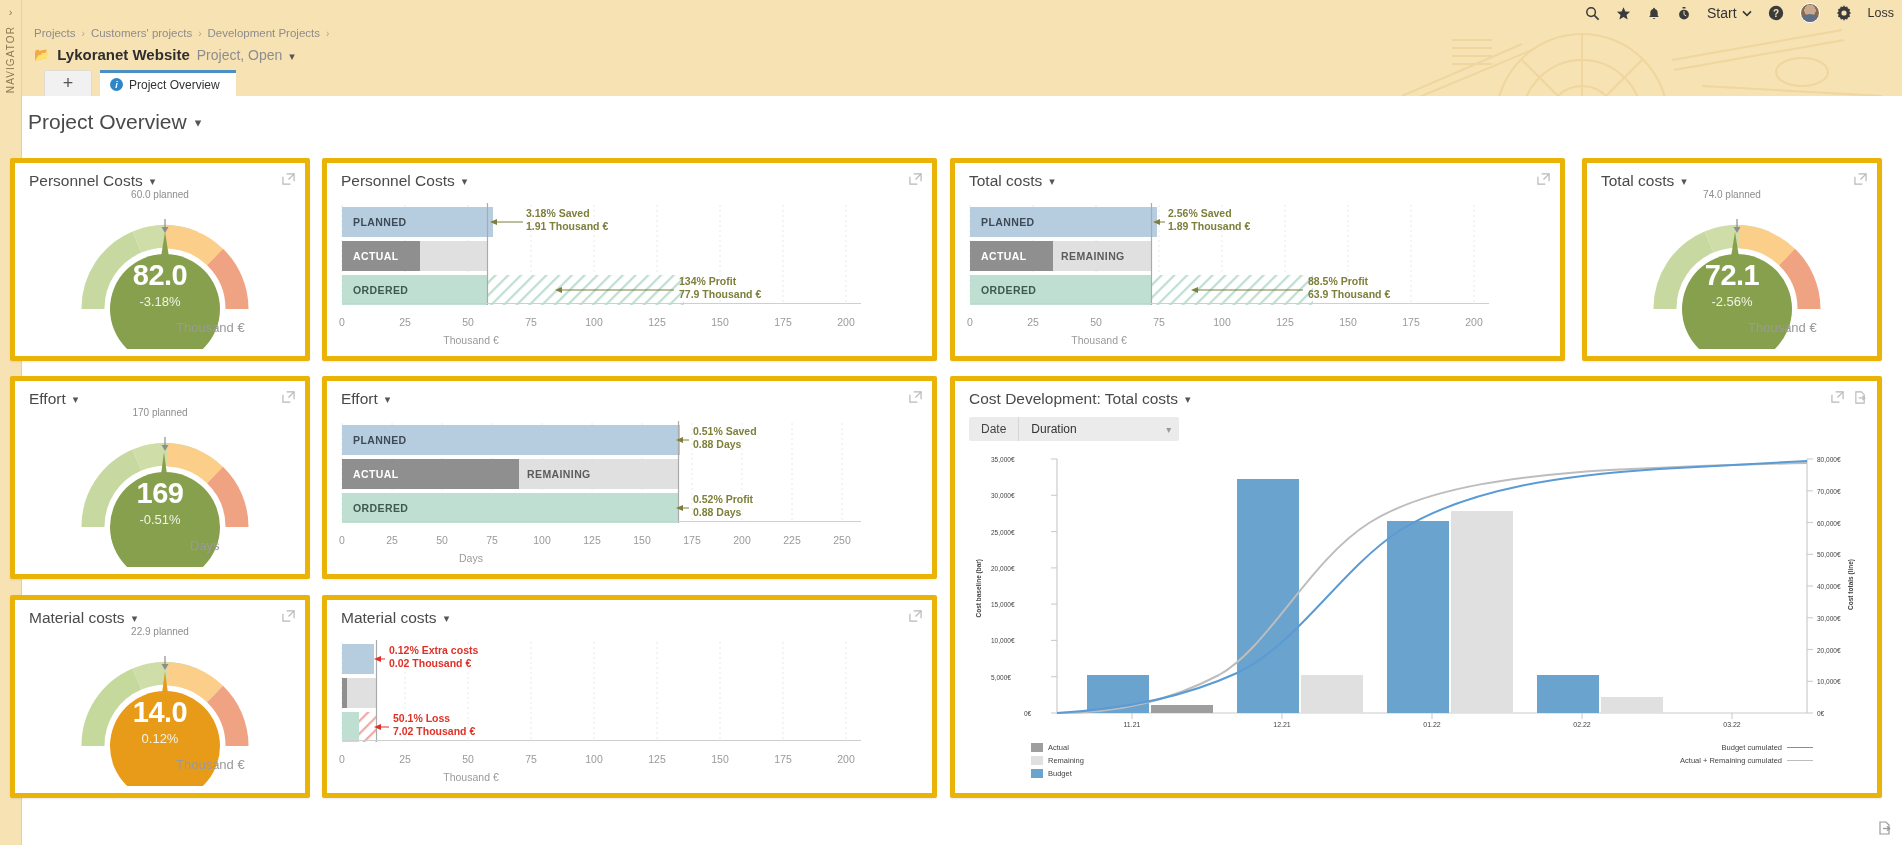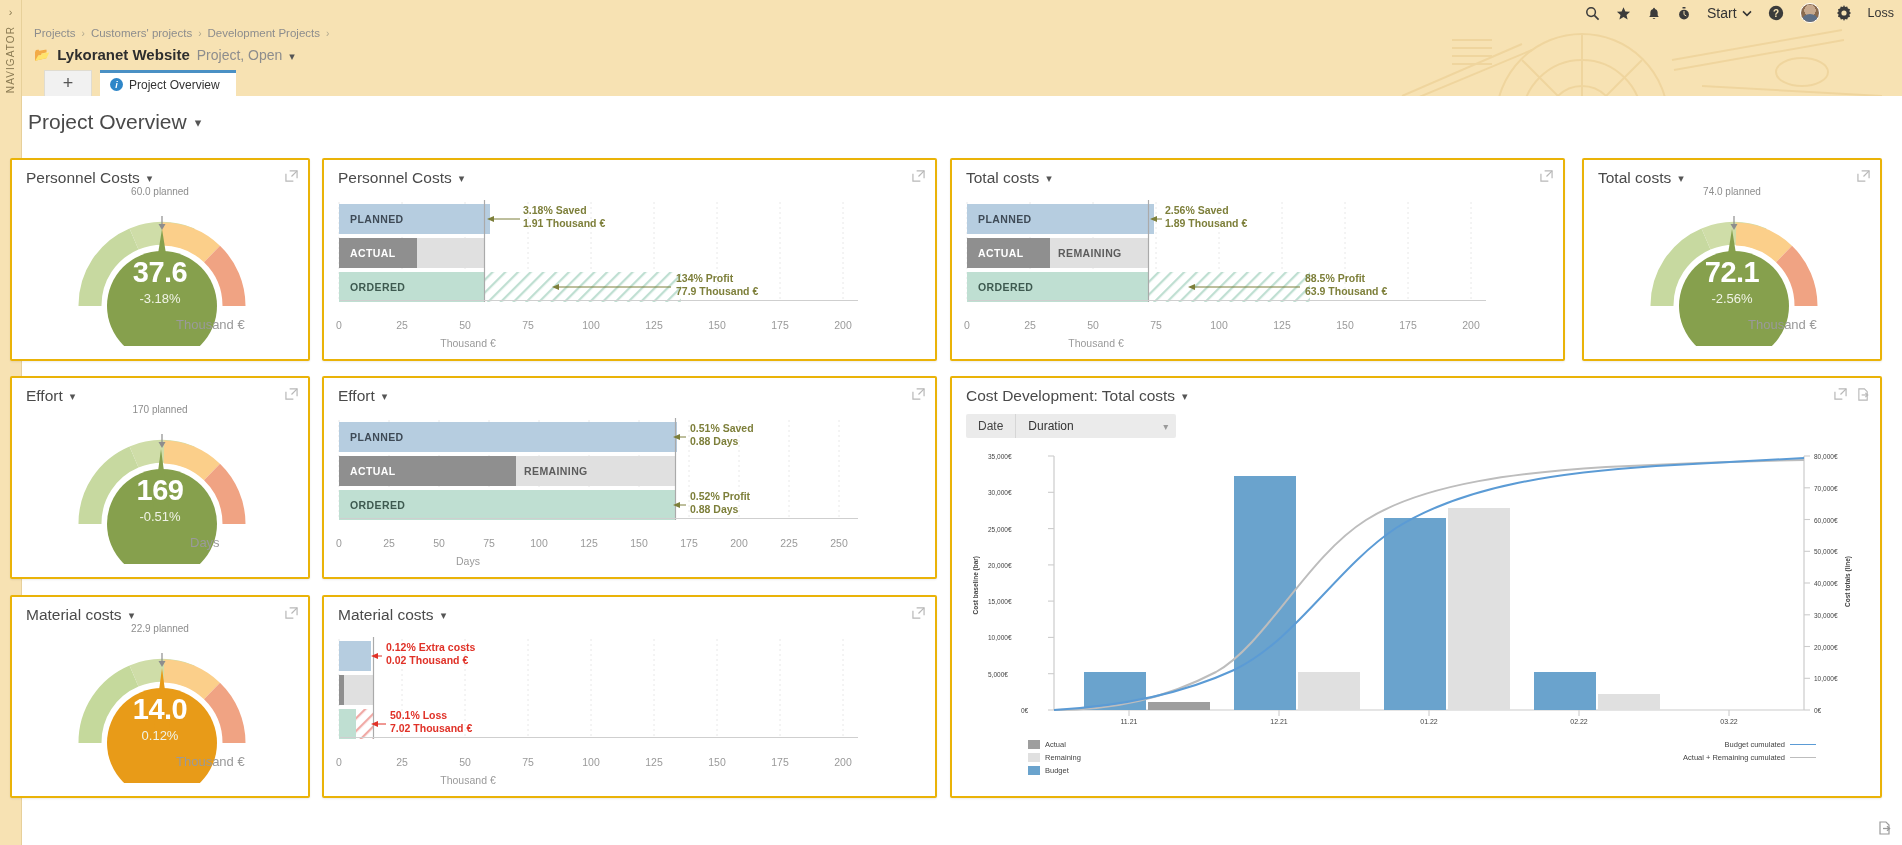--- a/index.html
+++ b/index.html
@@ -98,21 +98,21 @@
   
   .page-title {
     position: absolute; left: 28px; top: 110px;
     font-size: 21px; color: #4a4a4a; display: flex; align-items: center; gap: 8px;
   }
   .page-title .caret { font-size: 13px; color: #555; cursor: pointer; }
 
   
   .card {
     position: absolute; background: #fff;
-    border: 2px solid #eab308; border-radius: 2px;
+    border: 5px solid #eab308; border-radius: 2px;
     box-shadow: 0 1px 2px rgba(0,0,0,.08);
   }
   .card-title {
     position: absolute; left: 14px; top: 9px;
     font-size: 15.5px; color: #4a4a4a; display: flex; align-items: center; gap: 7px;
   }
   .card-title .caret { font-size: 11px; color: #555; cursor: pointer; }
   .card-actions { position: absolute; right: 10px; top: 10px; display: flex; gap: 10px; }
   .act-ico { cursor: pointer; color: #b8b8b8; display: flex; }
 
@@ -300,21 +300,21 @@
       <svg width="300" height="150" viewBox="0 0 300 150" style="position:absolute;left:0;top:10px">
         <path d="M78 110 A72 72 0 0 1 122 43" stroke="#c7d9a0" stroke-width="23" fill="none"></path>
         <path d="M122 43 A72 72 0 0 1 178 43" stroke="#cfdda8" stroke-width="23" fill="none"></path>
         <path d="M150 38 A72 72 0 0 1 200 58" stroke="#fbcf8a" stroke-width="23" fill="none"></path>
         <path d="M200 58 A72 72 0 0 1 222 110" stroke="#f0a383" stroke-width="23" fill="none"></path>
         <circle cx="150" cy="110" r="55" fill="#86a04d"></circle>
         <polygon points="150,33 160,95 140,95" fill="#86a04d"></polygon>
         <line x1="150" y1="20" x2="150" y2="31" stroke="#8d8d8d" stroke-width="1.2"></line>
         <polygon points="150,34 146.5,28 153.5,28" fill="#8d8d8d"></polygon>
       </svg>
-      <div class="gauge-val">37.6</div>
+      <div class="gauge-val">82.0</div>
       <div class="gauge-pct">-3.18%</div>
       <div class="gauge-unit">Thousand €</div>
     </div>
   </div>
 
   <div class="card" style="left:322px;top:158px;width:615px;height:203px">
     <div class="card-title">
       <span>Personnel Costs</span>
       <span class="caret">▾</span>
     </div>

